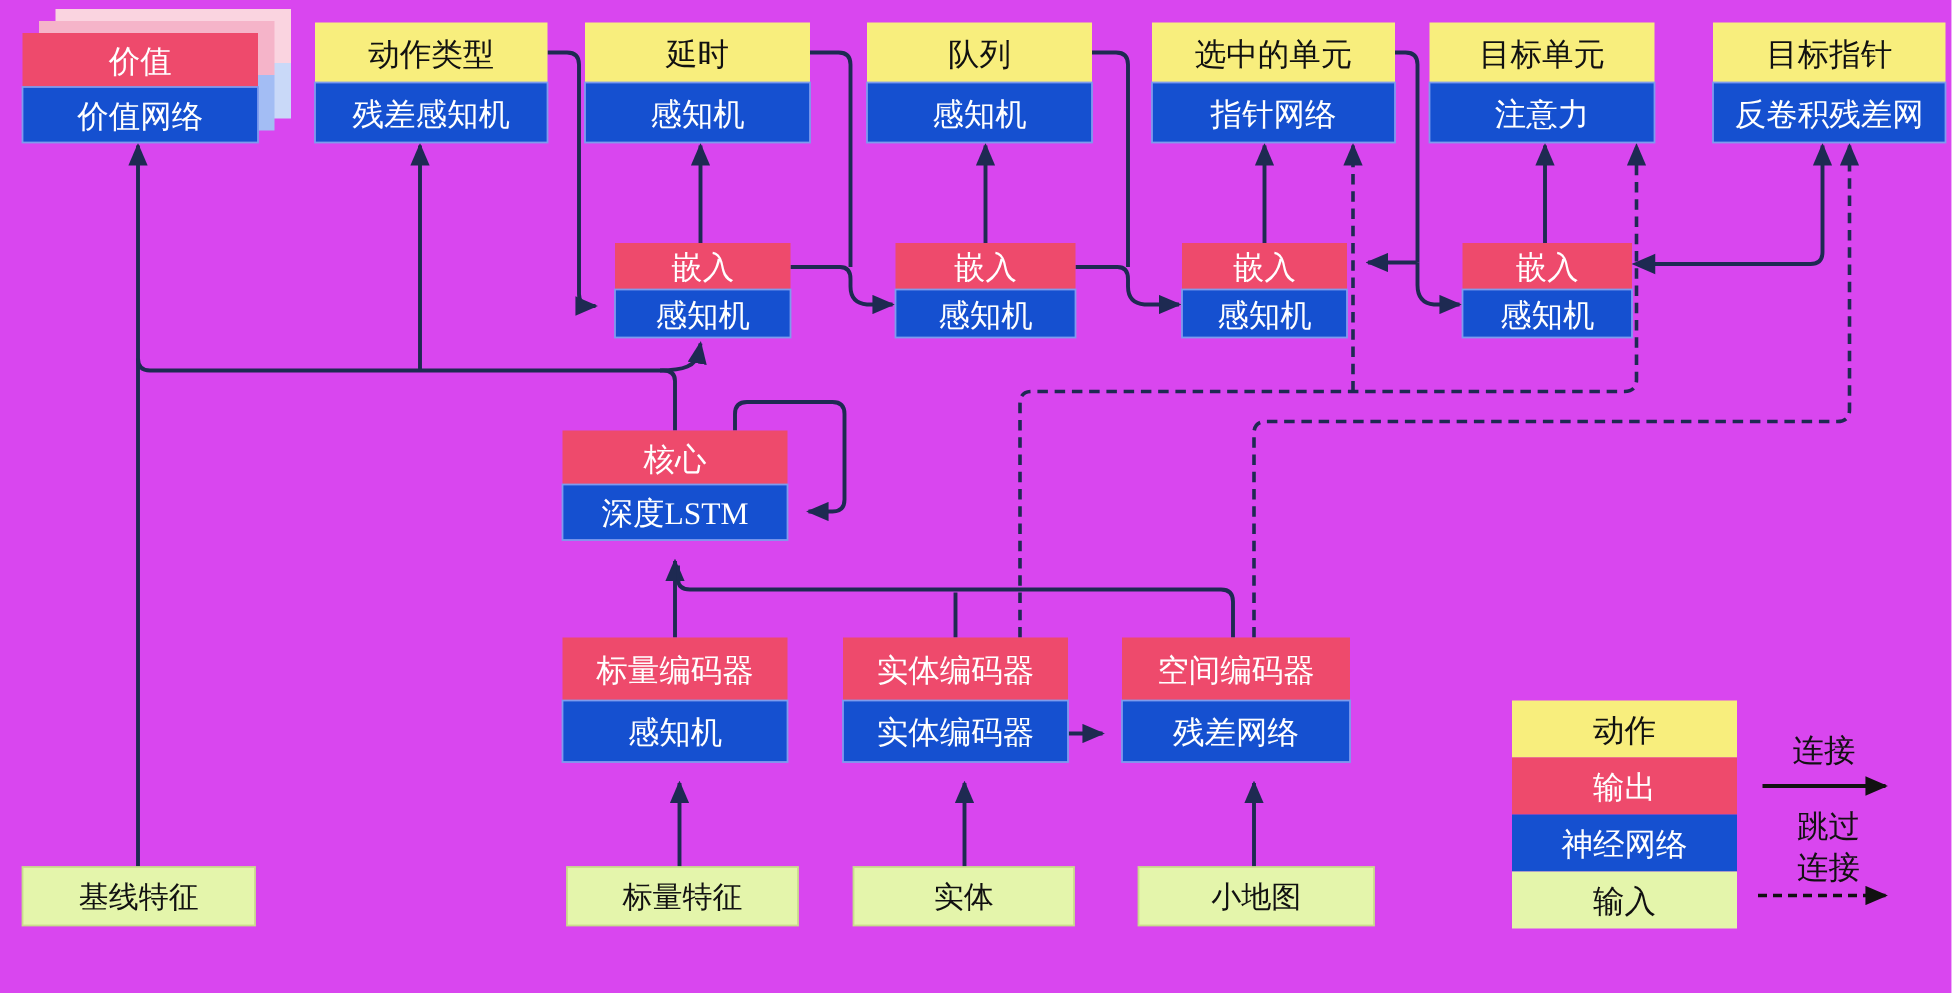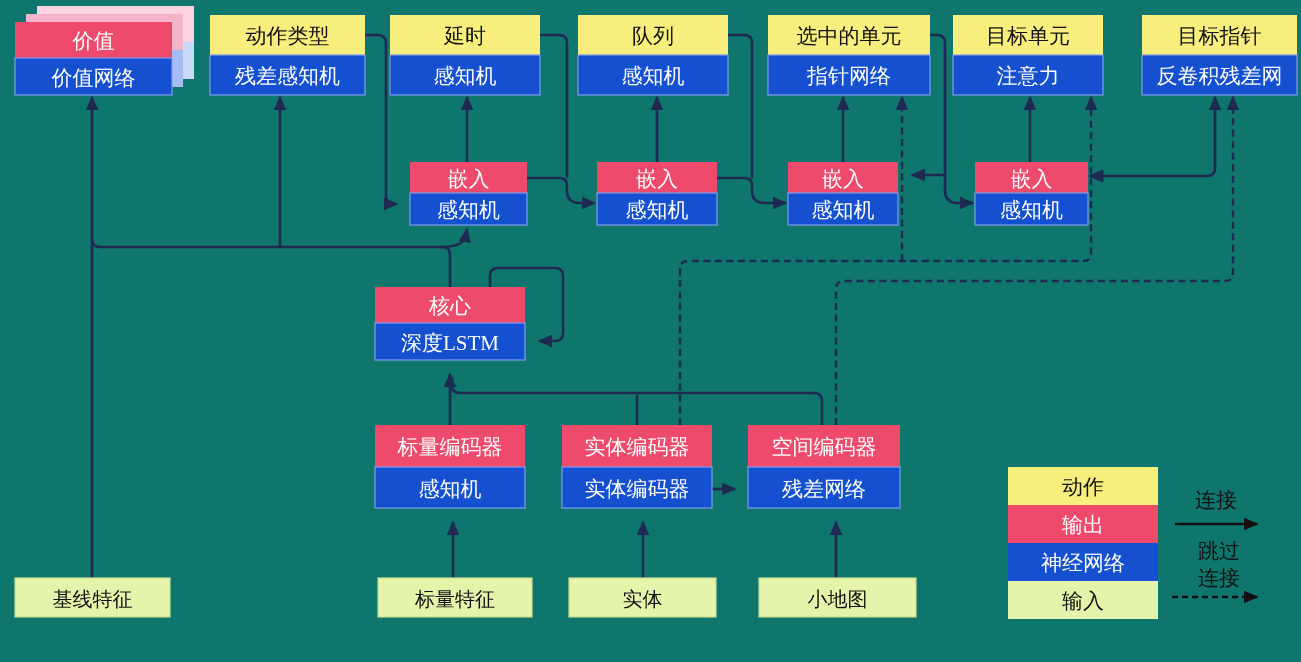--- a/index.html
+++ b/index.html
@@ -1,16 +1,16 @@
 <!DOCTYPE html>
 <html><head>
 <meta charset="utf-8">
 <style>
   html,body{margin:0;padding:0;background:#ffffff;}
-  #stage{position:relative;width:1301px;height:662px;background:#0f766e;overflow:hidden;
+  #stage{position:relative;width:1301px;height:662px;background:#d946ef;overflow:hidden;
          font-family:"Liberation Serif", serif;}
   svg text{font-family:"Liberation Serif", serif;}
 </style>
 </head>
 <body>
 
 <div id="stage"><svg width="1301" height="662" viewBox="0 0 1301 662">
       <defs>
         <marker id="ah" viewBox="0 0 14 12" refX="12.5" refY="6" markerWidth="15" markerHeight="13" markerUnits="userSpaceOnUse" orient="auto">
           <path d="M0,0 L14,6 L0,12 Z" fill="#1e2a52"></path>

